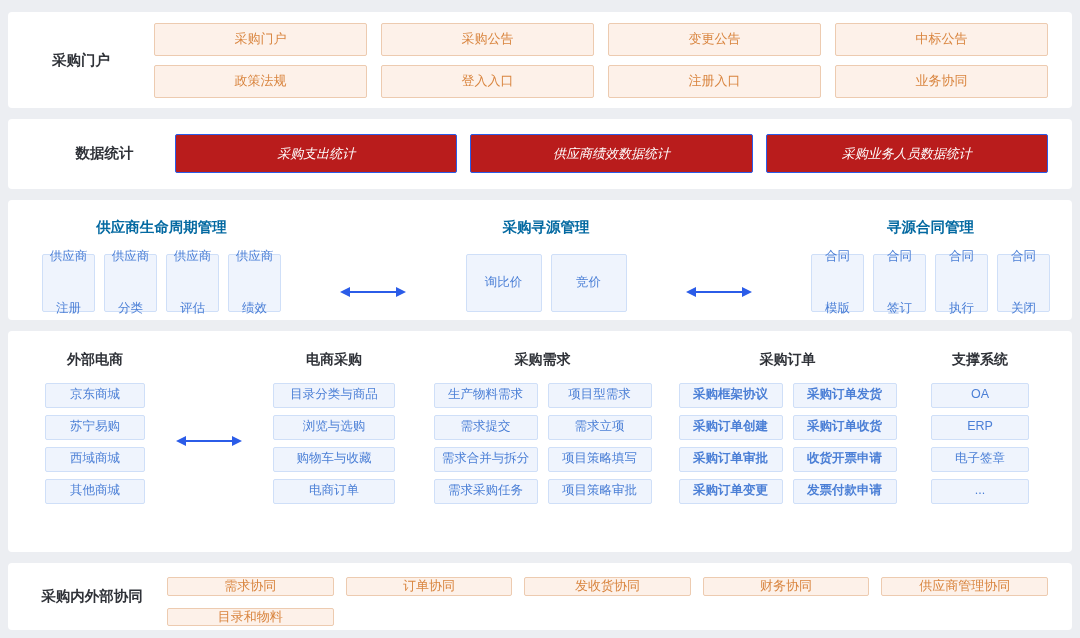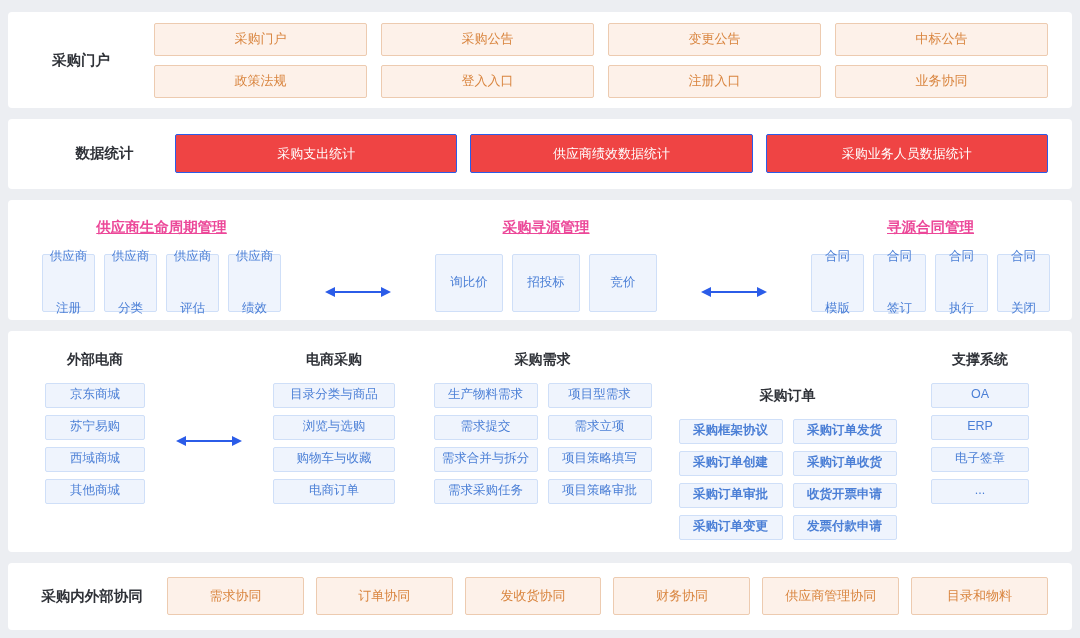--- a/index.html
+++ b/index.html
@@ -41,44 +41,44 @@
     border-radius: 2px;
     line-height: 1.25;
   }
   .chip-orange {
     background: #fdf1e9;
     border: 1px solid #edcbb0;
     color: #d9853f;
     font-size: 13px;
   }
   .chip-blue-solid {
-    background: #ef4444;
+    background: #b91c1c;
     border: 1px solid #2b5ce8;
     color: #ffffff;
     font-size: 13px;
+    font-style: italic;
   }
   .chip-blue-light {
     background: #eff4fd;
     border: 1px solid #cfdff8;
     color: #4b7fd6;
     font-size: 12.5px;
   }
   .row-label {
     font-size: 14.5px;
     font-weight: bold;
     color: #2f3238;
     white-space: nowrap;
   }
   .group-title {
     font-size: 14.5px;
     font-weight: bold;
-    color: #ec4899;
+    color: #0369a1;
     text-align: center;
     white-space: nowrap;
-    text-decoration: underline;
   }
   .col-title {
     font-size: 14px;
     font-weight: bold;
     color: #2f3238;
     text-align: center;
     white-space: nowrap;
   }
 
   
@@ -144,21 +144,21 @@
     gap: 9px;
   }
   #sec-life .box2 {
     width: 53px;
     height: 58px;
     flex-direction: column;
     font-size: 12.5px;
     gap: 37px;
   }
   #sec-life .box1 {
-    width: 68px;
+    width: 76px;
     height: 58px;
     font-size: 12.5px;
   }
   .arrow-cell {
     display: flex;
     align-items: center;
     justify-content: center;
     flex: 1;
     align-self: stretch;
     padding-top: 46px;
@@ -188,21 +188,21 @@
     height: 25px;
     font-size: 12.5px;
     padding: 0 4px;
   }
   .col-ext   { width: 150px; }
   .col-ext .cells   { grid-template-columns: 100px; }
   .col-ecom  { width: 172px; }
   .col-ecom .cells  { grid-template-columns: 122px; }
   .col-req   { width: 245px; }
   .col-req .cells   { grid-template-columns: repeat(2, 104px); }
-  .col-order { width: 245px; margin-top: 36px; }
+  .col-order { width: 245px; }
   .col-order .cells { grid-template-columns: repeat(2, 104px); font-weight: bold; }
   .col-sup   { width: 140px; }
   .col-sup .cells   { grid-template-columns: 98px; }
   #sec-main .arrow-mid {
     width: 78px;
     display: flex;
     align-items: center;
     justify-content: center;
     height: 170px;
     padding-top: 10px;
@@ -220,21 +220,21 @@
     width: 150px;
     flex: none;
     display: flex;
     align-items: center;
     justify-content: center;
     margin-left: 9px;
   }
   #sec-collab .grid {
     flex: 1;
     display: grid;
-    grid-template-columns: repeat(6, 1fr);
+    grid-template-columns: repeat(5, 1fr);
     gap: 12px;
     height: 38px;
   }
 </style>
 </head>
 <body>
 
 <div class="page">
 
   <div class="panel" id="sec-portal">
@@ -293,21 +293,20 @@
         <line x1="8" y1="7" x2="58" y2="7" stroke="#2b5ce8" stroke-width="2.2"></line>
         <polygon points="0,7 10,2 10,12" fill="#2b5ce8"></polygon>
         <polygon points="66,7 56,2 56,12" fill="#2b5ce8"></polygon>
       </svg>
     </div>
 
     <div class="grp">
       <div class="group-title">采购寻源管理</div>
       <div class="boxes">
         <div class="chip chip-blue-light box1">询比价</div>
-        <div class="chip chip-blue-light box1">招投标</div>
         <div class="chip chip-blue-light box1">竞价</div>
       </div>
     </div>
 
     <div class="arrow-cell">
       <svg class="arrow" width="66" height="14" viewBox="0 0 66 14">
         <line x1="8" y1="7" x2="58" y2="7" stroke="#2b5ce8" stroke-width="2.2"></line>
         <polygon points="0,7 10,2 10,12" fill="#2b5ce8"></polygon>
         <polygon points="66,7 56,2 56,12" fill="#2b5ce8"></polygon>
       </svg>

